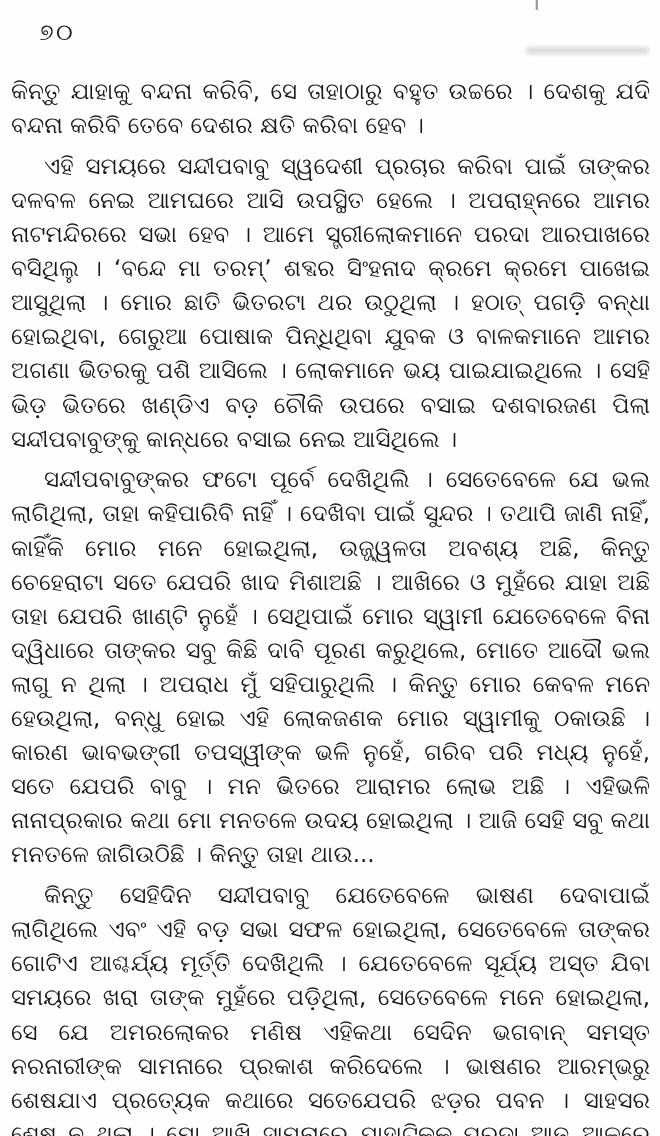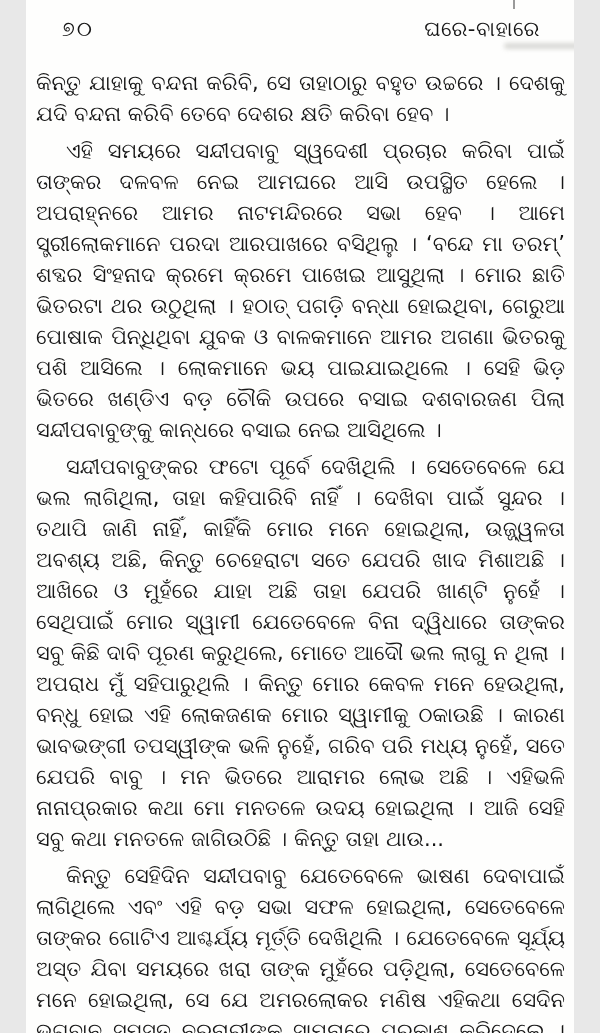--- a/index.html
+++ b/index.html
@@ -2,21 +2,21 @@
 <html lang="or"><head>
 <meta charset="utf-8">
 <style>
   html, body {
     margin: 0;
     padding: 0;
     background: #e8e8e8;
   }
   .page {
     position: relative;
-    width: 548px;
+    width: 600px;
     height: 1033px;
     margin: 0 auto;
     background: #fefefd;
     color: #161616;
     font-family: "DejaVu Sans", sans-serif;
     overflow: hidden;
     box-sizing: border-box;
   }
   .running-header {
     display: flex;
@@ -69,21 +69,20 @@
 </head>
 <body>
 
 <div class="page">
 
   <div class="artifact-tick"></div>
   <div class="artifact-smudge"></div>
 
   <div class="running-header">
     <span class="page-number">୭୦</span>
-    <span class="running-title">ଘରେ-ବାହାରେ</span>
   </div>
 
   <div class="body-text">
     <p>କିନ୍ତୁ ଯାହାକୁ ବନ୍ଦନା କରିବି, ସେ ତାହାଠାରୁ ବହୁତ ଉଚ୍ଚରେ । ଦେଶକୁ ଯଦି ବନ୍ଦନା କରିବି ତେବେ ଦେଶର କ୍ଷତି କରିବା ହେବ ।</p>
     <p class="indent">ଏହି ସମୟରେ ସନ୍ଦୀପବାବୁ ସ୍ୱଦେଶୀ ପ୍ରଚାର କରିବା ପାଇଁ ତାଙ୍କର ଦଳବଳ ନେଇ ଆମଘରେ ଆସି ଉପସ୍ଥିତ ହେଲେ । ଅପରାହ୍ନରେ ଆମର ନାଟମନ୍ଦିରରେ ସଭା ହେବ । ଆମେ ସ୍ତ୍ରୀଲୋକମାନେ ପରଦା ଆରପାଖରେ ବସିଥିଲୁ । ‘ବନ୍ଦେ ମା ତରମ୍’ ଶବ୍ଦର ସିଂହନାଦ କ୍ରମେ କ୍ରମେ ପାଖେଇ ଆସୁଥିଲା । ମୋର ଛାତି ଭିତରଟା ଥର ଉଠୁଥିଲା । ହଠାତ୍ ପଗଡ଼ି ବନ୍ଧା ହୋଇଥିବା, ଗେରୁଆ ପୋଷାକ ପିନ୍ଧିଥିବା ଯୁବକ ଓ ବାଳକମାନେ ଆମର ଅଗଣା ଭିତରକୁ ପଶି ଆସିଲେ । ଲୋକମାନେ ଭୟ ପାଇଯାଇଥିଲେ । ସେହି ଭିଡ଼ ଭିତରେ ଖଣ୍ଡିଏ ବଡ଼ ଚୌକି ଉପରେ ବସାଇ ଦଶବାରଜଣ ପିଲା ସନ୍ଦୀପବାବୁଙ୍କୁ କାନ୍ଧରେ ବସାଇ ନେଇ ଆସିଥିଲେ ।</p>
     <p class="indent">ସନ୍ଦୀପବାବୁଙ୍କର ଫଟୋ ପୂର୍ବେ ଦେଖିଥିଲି । ସେତେବେଳେ ଯେ ଭଲ ଲାଗିଥିଲା, ତାହା କହିପାରିବି ନାହିଁ । ଦେଖିବା ପାଇଁ ସୁନ୍ଦର । ତଥାପି ଜାଣି ନାହିଁ, କାହିଁକି ମୋର ମନେ ହୋଇଥିଲା, ଉଜ୍ଜ୍ୱଳତା ଅବଶ୍ୟ ଅଛି, କିନ୍ତୁ ଚେହେରାଟା ସତେ ଯେପରି ଖାଦ ମିଶାଅଛି । ଆଖିରେ ଓ ମୁହଁରେ ଯାହା ଅଛି ତାହା ଯେପରି ଖାଣ୍ଟି ନୁହେଁ । ସେଥିପାଇଁ ମୋର ସ୍ୱାମୀ ଯେତେବେଳେ ବିନା ଦ୍ୱିଧାରେ ତାଙ୍କର ସବୁ କିଛି ଦାବି ପୂରଣ କରୁଥିଲେ, ମୋତେ ଆଦୌ ଭଲ ଲାଗୁ ନ ଥିଲା । ଅପରାଧ ମୁଁ ସହିପାରୁଥିଲି । କିନ୍ତୁ ମୋର କେବଳ ମନେ ହେଉଥିଲା, ବନ୍ଧୁ ହୋଇ ଏହି ଲୋକଜଣକ ମୋର ସ୍ୱାମୀକୁ ଠକାଉଛି । କାରଣ ଭାବଭଙ୍ଗୀ ତପସ୍ୱୀଙ୍କ ଭଳି ନୁହେଁ, ଗରିବ ପରି ମଧ୍ୟ ନୁହେଁ, ସତେ ଯେପରି ବାବୁ । ମନ ଭିତରେ ଆରାମର ଲୋଭ ଅଛି । ଏହିଭଳି ନାନାପ୍ରକାର କଥା ମୋ ମନତଳେ ଉଦୟ ହୋଇଥିଲା । ଆଜି ସେହି ସବୁ କଥା ମନତଳେ ଜାଗିଉଠିଛି । କିନ୍ତୁ ତାହା ଥାଉ...</p>
     <p class="indent">କିନ୍ତୁ ସେହିଦିନ ସନ୍ଦୀପବାବୁ ଯେତେବେଳେ ଭାଷଣ ଦେବାପାଇଁ ଲାଗିଥିଲେ ଏବଂ ଏହି ବଡ଼ ସଭା ସଫଳ ହୋଇଥିଲା, ସେତେବେଳେ ତାଙ୍କର ଗୋଟିଏ ଆଶ୍ଚର୍ଯ୍ୟ ମୂର୍ତ୍ତି ଦେଖିଥିଲି । ଯେତେବେଳେ ସୂର୍ଯ୍ୟ ଅସ୍ତ ଯିବା ସମୟରେ ଖରା ତାଙ୍କ ମୁହଁରେ ପଡ଼ିଥିଲା, ସେତେବେଳେ ମନେ ହୋଇଥିଲା, ସେ ଯେ ଅମରଲୋକର ମଣିଷ ଏହିକଥା ସେଦିନ ଭଗବାନ୍ ସମସ୍ତ ନରନାରୀଙ୍କ ସାମନାରେ ପ୍ରକାଶ କରିଦେଲେ । ଭାଷଣର ଆରମ୍ଭରୁ ଶେଷଯାଏ ପ୍ରତ୍ୟେକ କଥାରେ ସତେଯେପରି ଝଡ଼ର ପବନ । ସାହସର ଶେଷ ନ ଥିଲା । ମୋ ଆଖି ସାମନାରେ ଯାହାଟିକକ ପରଦା ଆଢ଼ୁଆଳରେ ଥିଲା ତାହା ମୁଁ ସହି ପାରୁନଥିଲି । କେତେବେଳେ ନିଜର ଅଜଣାରେ ପରଦା ଆଢ଼େଇ ଦେଇ ମୁହଁ କାଢ଼ି ତାଙ୍କର ମୁହଁକୁ ଅନାଇଥିଲି ତାହା ମୋର ମନେ ପଡୁ ନାହିଁ । ସଭାରେ ଏମିତି ଗୋଟିଏ ଲୋକ ନ ଥିଲା,</p>
   </div>
 
 </div>

